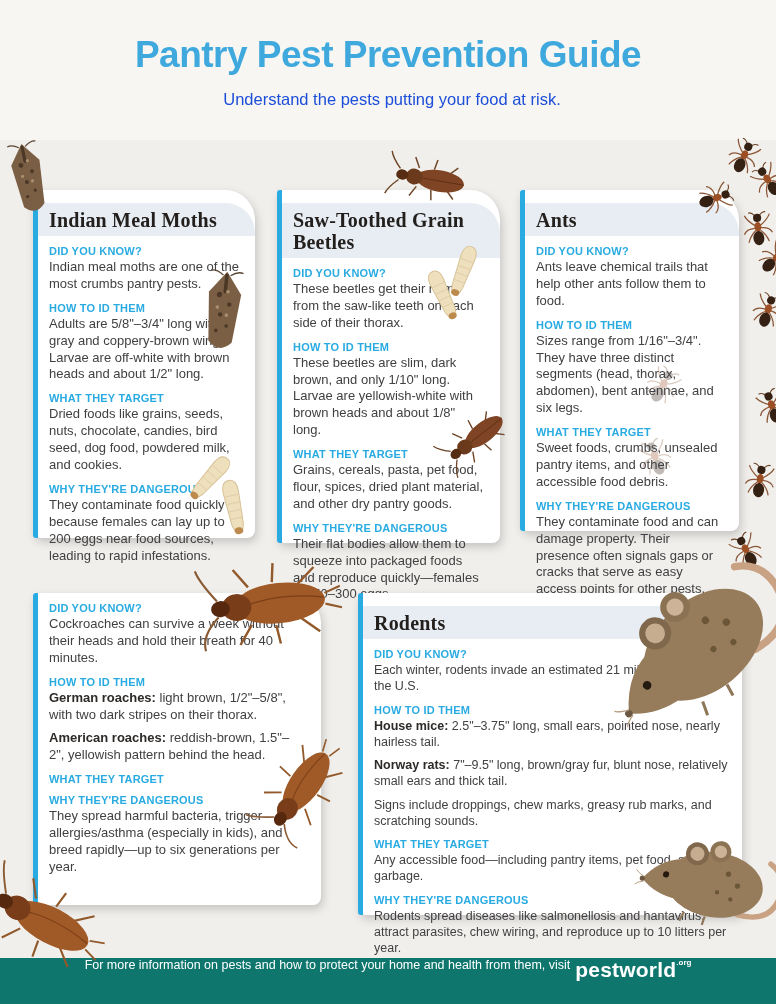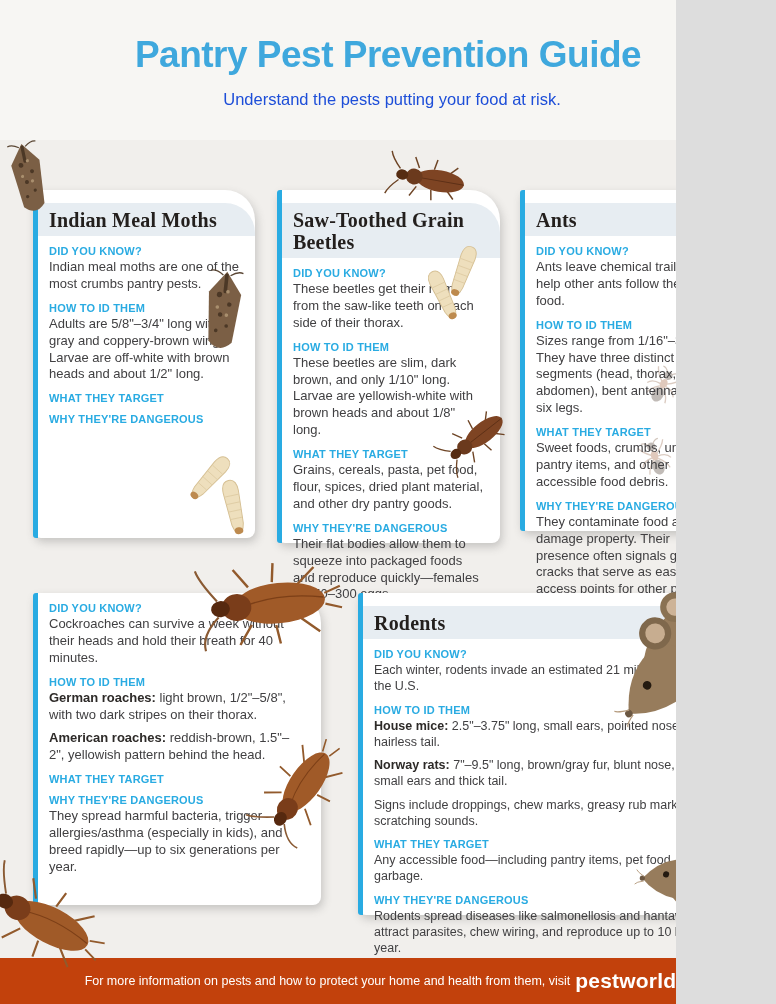--- a/index.html
+++ b/index.html
@@ -1,16 +1,16 @@
 <!DOCTYPE html>
 <html><head>
 <meta charset="utf-8">
 <style>
   html,body{margin:0;padding:0;background:#dddddd;}
-  .page{position:relative;width:676px;height:1004px;background:#f1efec;overflow:hidden;
+  .page{position:relative;width:776px;height:1004px;background:#f1efec;overflow:hidden;
         font-family:"Liberation Sans",sans-serif;color:#414042;}
   .header-band{position:absolute;left:0;top:0;width:776px;height:140px;background:#f7f6f3;}
   .page-title{position:absolute;left:0;top:34px;width:776px;text-align:center;margin:0;
         font-size:37px;font-weight:700;color:#3fa8dd;letter-spacing:-0.5px;}
   .page-subtitle{position:absolute;left:0;top:86px;width:776px;text-align:center;margin:4px;
         font-size:16.5px;color:#1d4ed8;}
 
   .card{position:absolute;background:#ffffff;border-radius:5px 30px 8px 8px;
         box-shadow:2px 4px 9px rgba(70,70,70,0.25);}
   .card .bar{position:absolute;left:0;top:0;bottom:0;width:5px;background:#29abe2;
@@ -25,22 +25,22 @@
   .txt strong{color:#2d2a28;}
   .c5 .txt{font-size:12.5px;}
   .txt.spaced{margin-top:7px;}
 
   .c1{left:33px;top:190px;width:222px;height:348px;}
   .c2{left:277px;top:190px;width:223px;height:353px;}
   .c3{left:520px;top:190px;width:219px;height:341px;}
   .c4{left:33px;top:593px;width:288px;height:312px;}
   .c5{left:358px;top:593px;width:384px;height:322px;}
 
-  .footer{position:absolute;left:0;top:958px;width:776px;height:46px;background:#c2410c;
-        display:flex;align-items:center;justify-content:center;color:#ffffff;font-size:12.5px;}
+  .footer{position:absolute;left:0;top:958px;width:776px;height:46px;background:#0f766e;
+        display:flex;justify-content:center;color:#ffffff;font-size:12.5px;}
   .footer .brand{font-weight:700;font-size:21px;margin-left:5px;letter-spacing:0.2px;}
   .footer .brand-suffix{font-size:8px;font-weight:700;}
 
   .bug{position:absolute;z-index:5;overflow:visible;}
   .bug.faded{position:absolute;z-index:0;opacity:0.30;}
   .defs{position:absolute;width:0;height:0;}
 </style>
 </head>
 <body>
 
@@ -118,21 +118,23 @@
     <div class="bar"></div>
     <div class="band">
       <h2>Indian Meal Moths</h2>
     </div>
     <div class="cbody">
       <h3 class="lbl first">DID YOU KNOW?</h3>
       <p class="txt">Indian meal moths are one of the most crumbs pantry pests.</p>
       <h3 class="lbl">HOW TO ID THEM</h3>
       <p class="txt">Adults are 5/8"–3/4" long with gray and coppery-brown wings. Larvae are off-white with brown heads and about 1/2" long.</p>
       <h3 class="lbl">WHAT THEY TARGET</h3>
-      <h3 class="lbl">WHY THEY'RE DANGEROUS</h3>
+      <p class="txt">Dried foods like grains, seeds, nuts, chocolate, candies, bird seed, dog food, powdered milk, and cookies.</p>
+      <h3 class="lbl">WHY THEY'RE DANGEROUS</h3>
+      <p class="txt">They contaminate food quickly because females can lay up to 200 eggs near food sources, leading to rapid infestations.</p>
     </div>
   </section>
 
   <section class="card c2">
     <div class="bar"></div>
     <div class="band">
       <h2>Saw-Toothed Grain Beetles</h2>
     </div>
     <div class="cbody">
       <h3 class="lbl first">DID YOU KNOW?</h3>

